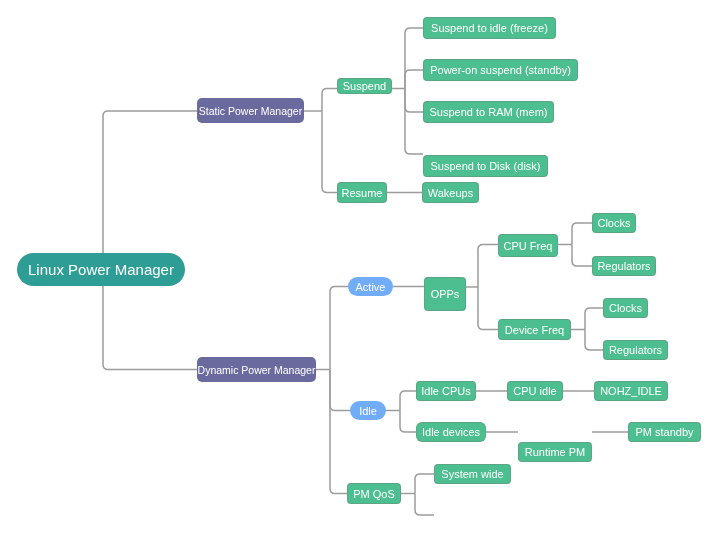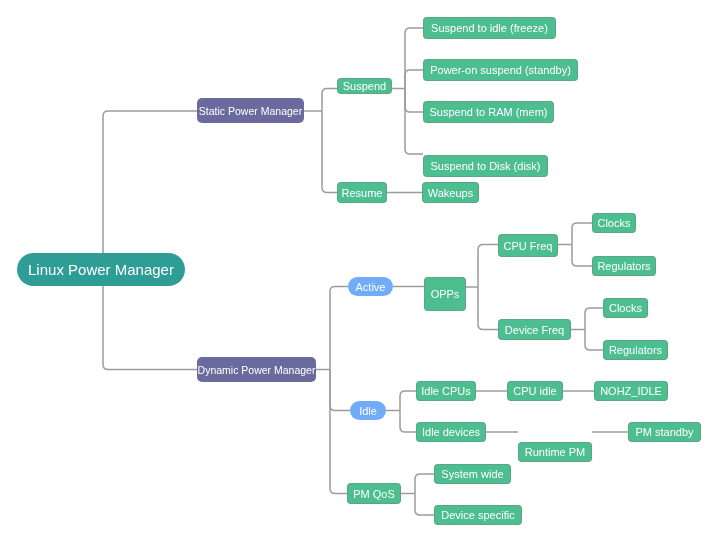--- a/index.html
+++ b/index.html
@@ -121,21 +121,20 @@
   <div class="node leaf" style="left:592px; top:213px; width:44px;  height:20px;">Clocks</div>
   <div class="node leaf" style="left:592px; top:256px; width:64px;  height:20px;">Regulators</div>
   <div class="node leaf" style="left:498px; top:319px; width:73px;  height:21px;">Device Freq</div>
   <div class="node leaf" style="left:603px; top:298px; width:45px;  height:20px;">Clocks</div>
   <div class="node leaf" style="left:603px; top:340px; width:65px;  height:20px;">Regulators</div>
 
   <div class="node pill" style="left:350px; top:401px; width:36px;  height:19px;">Idle</div>
   <div class="node leaf" style="left:416px; top:381px; width:60px;  height:20px;">Idle CPUs</div>
   <div class="node leaf" style="left:507px; top:381px; width:56px;  height:20px;">CPU idle</div>
   <div class="node leaf" style="left:594px; top:381px; width:74px;  height:20px;">NOHZ_IDLE</div>
-  <div class="node leaf" style="left:416px; top:422px; width:70px;  height:20px;">Idle devices</div>
+  <div class="node leaf" style="left:416px; top:422px; width:70px;  height:20px;border-radius:6px;">Idle devices</div>
   <div class="node leaf" style="left:518px; top:422px; width:74px;  height:20px;margin-top:20px;">Runtime PM</div>
   <div class="node leaf" style="left:628px; top:422px; width:73px;  height:20px;">PM standby</div>
 
   <div class="node leaf" style="left:347px; top:483px; width:54px;  height:21px;">PM QoS</div>
   <div class="node leaf" style="left:434px; top:464px; width:77px;  height:20px;">System wide</div>
-  <div class="node leaf" style="left:434px; top:505px; width:88px;  height:20px;">Device specific</div>
 
 </div>
 
 </body></html>

